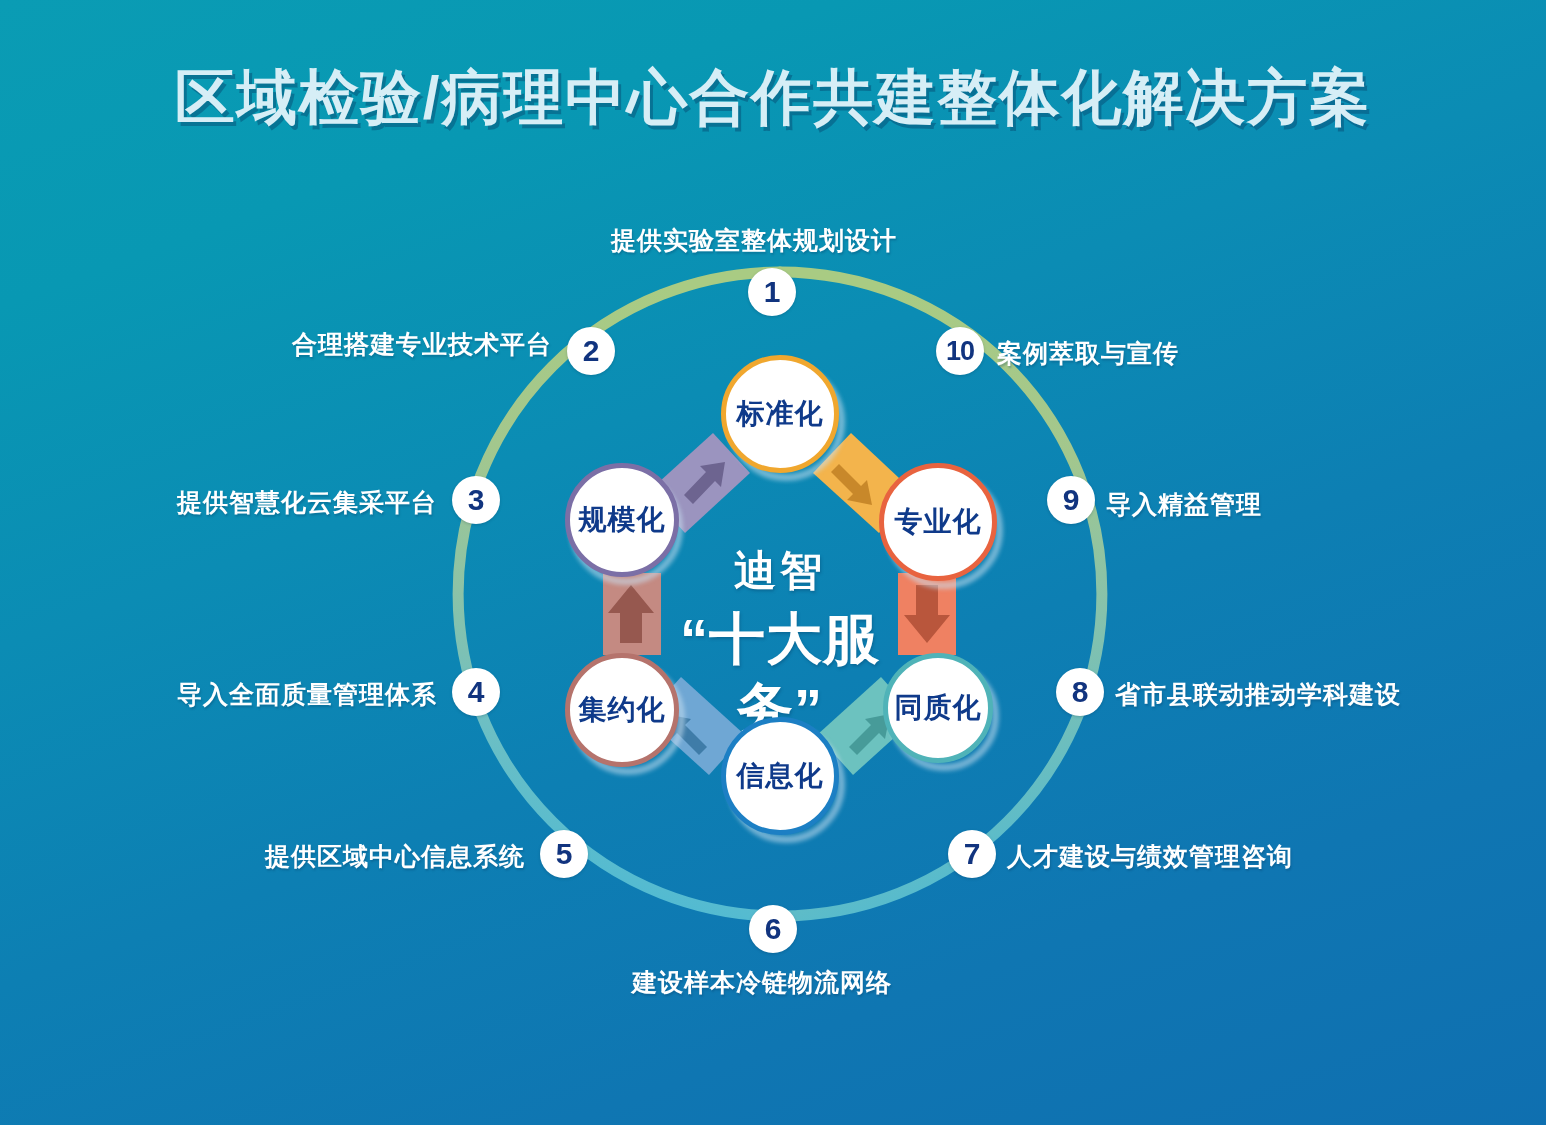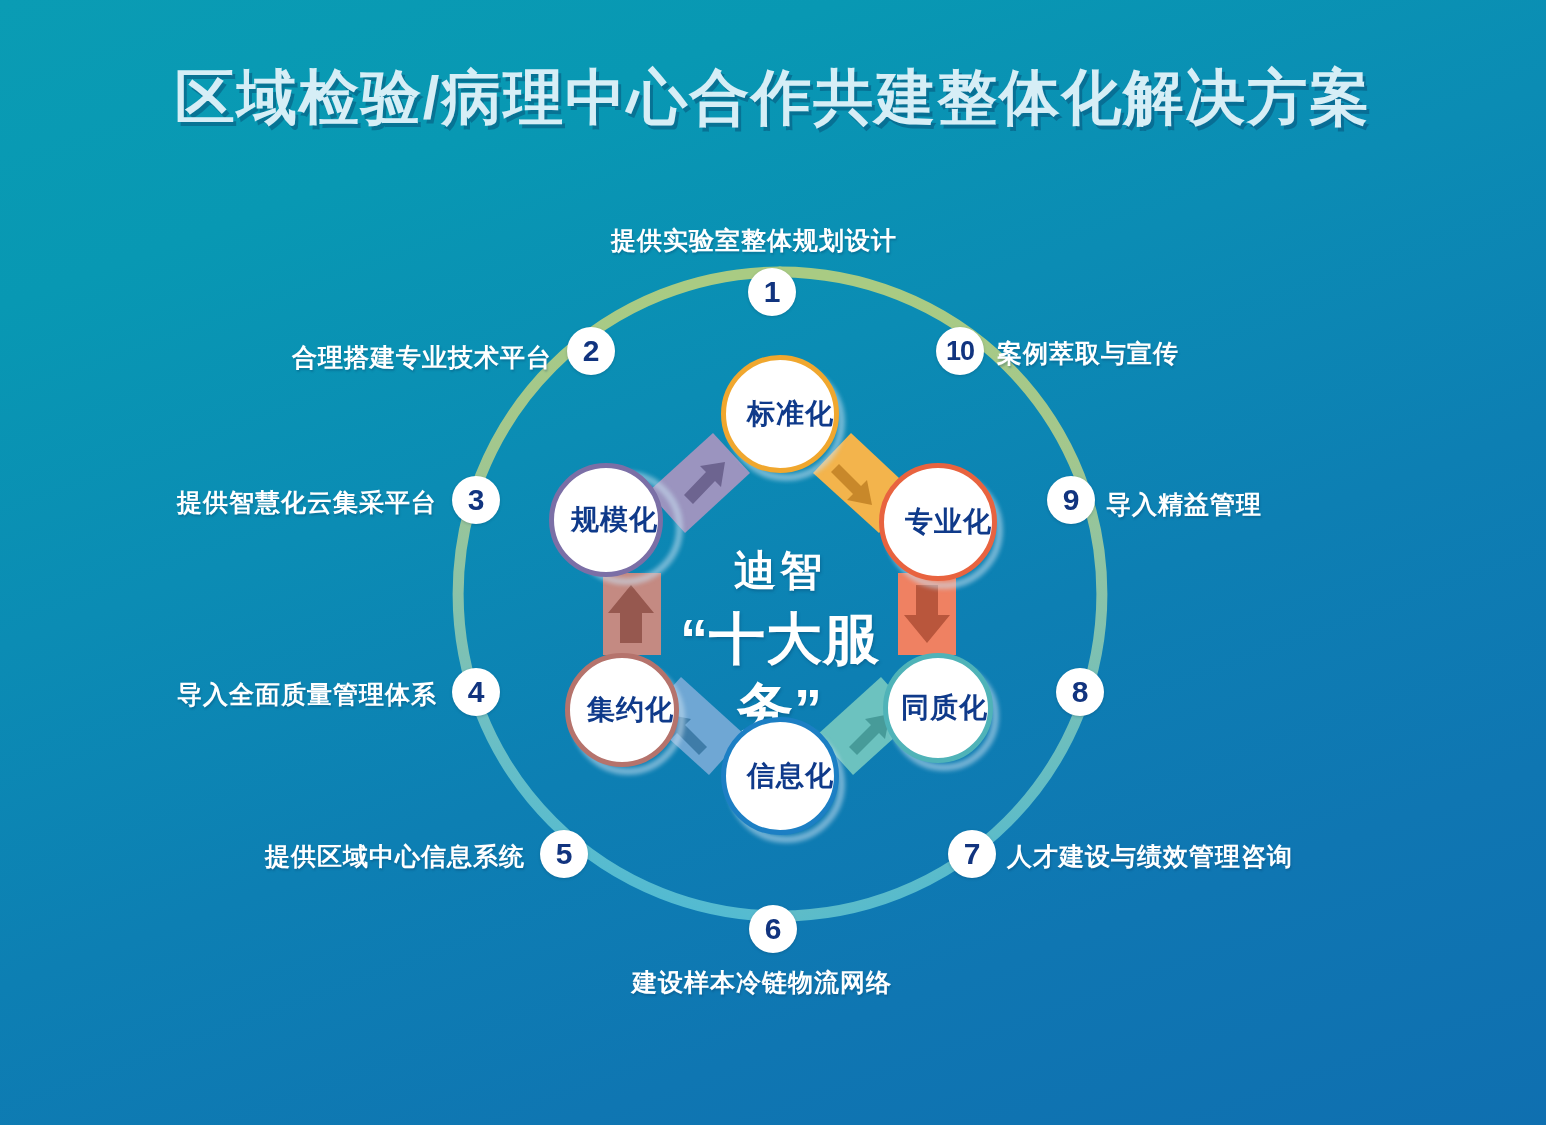--- a/index.html
+++ b/index.html
@@ -55,21 +55,21 @@
     height: 480px;
   }
   #hub-arrows { position: absolute; left: 0; top: 0; }
 
   .node {
     position: absolute;
     border-radius: 50%;
     background: #ffffff;
     display: flex;
     align-items: center;
-    justify-content: flex-end;
+    justify-content: center;
     font-size: 28px;
     font-weight: bold;
     color: #0f3a8a;
     letter-spacing: 1px;
     box-sizing: border-box;
     z-index: 4;
   }
   .node .nlabel { pointer-events: none; }
 
   
@@ -81,21 +81,21 @@
     box-sizing: border-box;
     z-index: 2;
     filter: blur(2px);
   }
 
   #n-bzh { width: 118px; height: 118px; left: 176px; top: 0px;   border: 5px solid #f0a72e; }
   #n-zyh { width: 118px; height: 118px; left: 334px; top: 108px; border: 5px solid #e8633f; }
   #n-tzh { width: 110px; height: 110px; left: 338px; top: 298px; border: 5px solid #4fb3b8; }
   #n-xxh { width: 118px; height: 118px; left: 176px; top: 362px; border: 5px solid #1c7fc4; }
   #n-jyh { width: 114px; height: 114px; left: 20px;  top: 298px; border: 5px solid #b5736c; }
-  #n-gmh { width: 114px; height: 114px; left: 4px;  top: 108px; border: 5px solid #7b6fa6; }
+  #n-gmh { width: 114px; height: 114px; left: 20px;  top: 108px; border: 5px solid #7b6fa6; }
 
   #s-bzh { width: 118px; height: 118px; left: 182px; top: 8px; }
   #s-zyh { width: 118px; height: 118px; left: 340px; top: 116px; }
   #s-tzh { width: 110px; height: 110px; left: 344px; top: 306px; }
   #s-xxh { width: 118px; height: 118px; left: 182px; top: 370px; }
   #s-jyh { width: 114px; height: 114px; left: 26px;  top: 306px; }
   #s-gmh { width: 114px; height: 114px; left: 24px;  top: 116px; }
 
   #center-text {
     position: absolute;
@@ -241,21 +241,21 @@
   </div>
 
   <div class="marker" style="left:748px; top:268px;">
     <span>1</span>
   </div>
   <div class="caption" style="left:611px; top:224px;">提供实验室整体规划设计</div>
 
   <div class="marker" style="left:567px; top:327px;">
     <span>2</span>
   </div>
-  <div class="caption right-aligned" style="left:234px; top:341px; width:318px;">合理搭建专业技术平台</div>
+  <div class="caption right-aligned" style="left:234px; top:328px; width:318px;">合理搭建专业技术平台</div>
 
   <div class="marker" style="left:452px; top:476px;">
     <span>3</span>
   </div>
   <div class="caption right-aligned" style="left:129px; top:486px; width:308px;">提供智慧化云集采平台</div>
 
   <div class="marker" style="left:452px; top:668px;">
     <span>4</span>
   </div>
   <div class="caption right-aligned" style="left:129px; top:678px; width:308px;">导入全面质量管理体系</div>
@@ -271,20 +271,21 @@
   <div class="caption" style="left:632px; top:966px;">建设样本冷链物流网络</div>
 
   <div class="marker" style="left:948px; top:830px;">
     <span>7</span>
   </div>
   <div class="caption" style="left:1007px; top:840px;">人才建设与绩效管理咨询</div>
 
   <div class="marker" style="left:1056px; top:668px;">
     <span>8</span>
   </div>
+  <div class="caption" style="left:1115px; top:678px;">省市县联动推动学科建设</div>
 
   <div class="marker" style="left:1047px; top:476px;">
     <span>9</span>
   </div>
   <div class="caption" style="left:1106px; top:488px;">导入精益管理</div>
 
   <div class="marker wide" style="left:936px; top:327px;">
     <span>10</span>
   </div>
   <div class="caption" style="left:997px; top:337px;">案例萃取与宣传</div>

